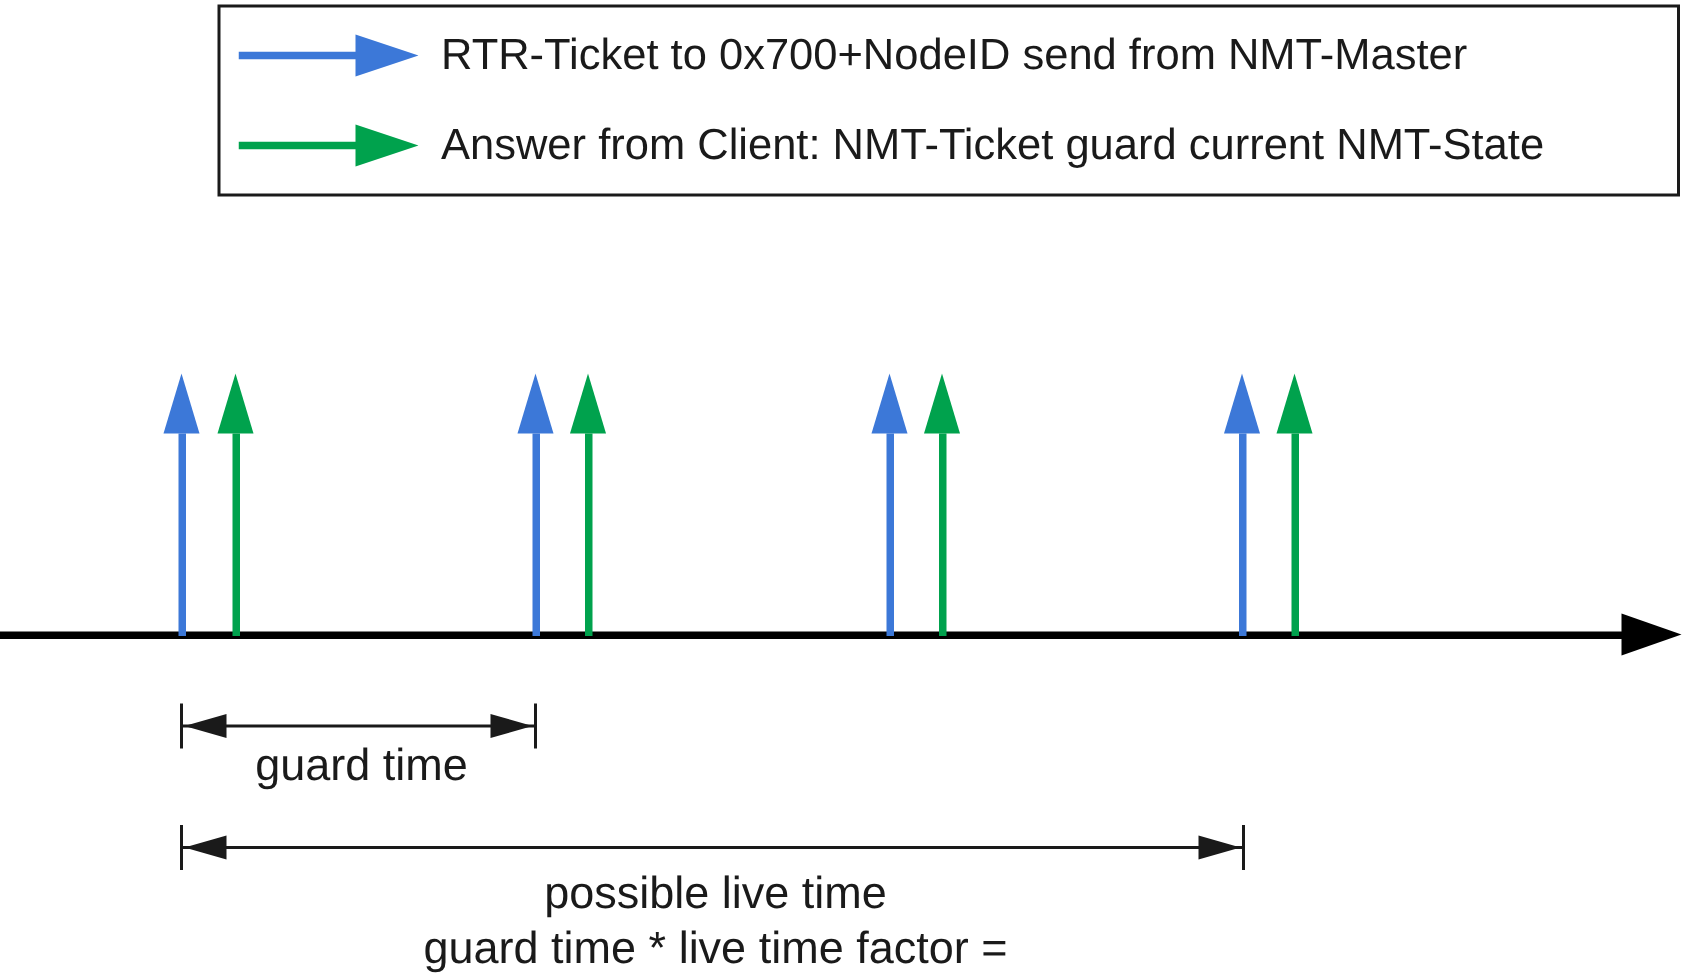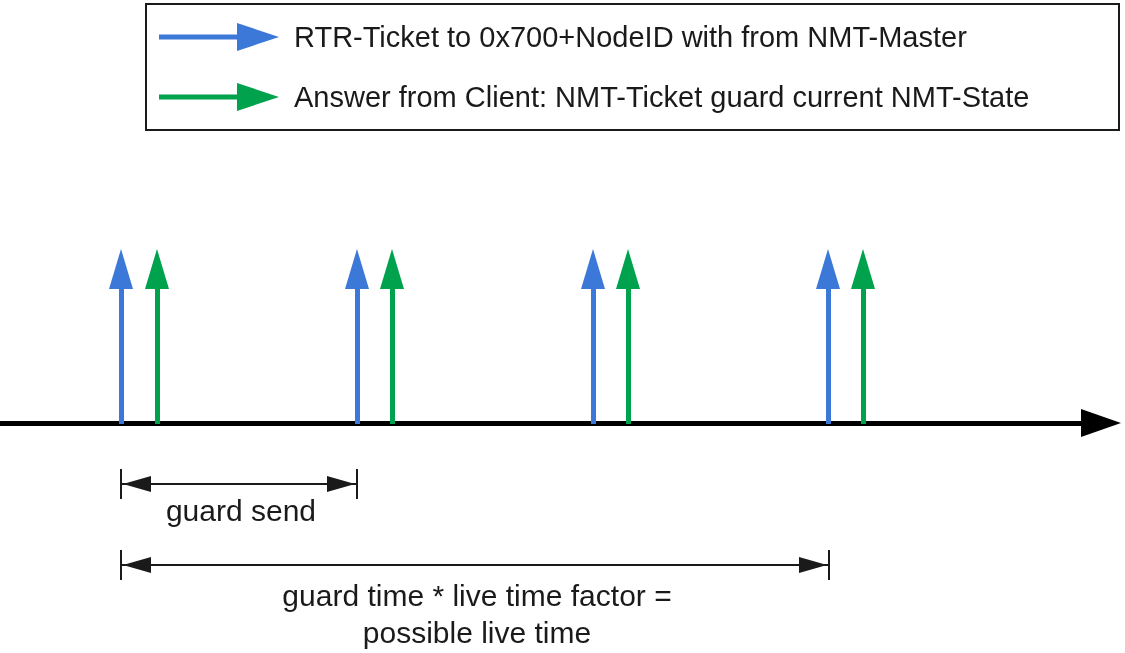--- a/index.html
+++ b/index.html
@@ -123,21 +123,21 @@
 <body>
 
 <div class="canvas">
 
   <div class="legend">
     <div class="legend-row">
       <svg class="legend-arrow" viewBox="0 0 120 30">
         <line x1="0" y1="15" x2="82" y2="15" stroke-width="5" stroke="#3c78d8"></line>
         <polygon points="78,1 78,29 120,15" fill="#3c78d8"></polygon>
       </svg>
-      <span class="legend-label">RTR-Ticket to 0x700+NodeID with from NMT-Master</span>
+      <span class="legend-label">RTR-Ticket to 0x700+NodeID send from NMT-Master</span>
     </div>
     <div class="legend-row">
       <svg class="legend-arrow" viewBox="0 0 120 30">
         <line x1="0" y1="15" x2="82" y2="15" stroke-width="5" stroke="#00a24d"></line>
         <polygon points="78,1 78,29 120,15" fill="#00a24d"></polygon>
       </svg>
       <span class="legend-label">Answer from Client: NMT-Ticket guard current NMT-State</span>
     </div>
   </div>
 
@@ -179,27 +179,27 @@
       </div>
     </div>
 
   <div class="measure" id="measure-guard" style="left: 120px; top: 469px; width: 238px;">
     <div class="m-tick left"></div>
     <div class="m-head left"></div>
     <div class="m-line"></div>
     <div class="m-head right"></div>
     <div class="m-tick right"></div>
   </div>
-  <div class="measure-label" id="label-guard" style="left: 241px; top: 492px;">guard send</div>
+  <div class="measure-label" id="label-guard" style="left: 241px; top: 492px;">guard time</div>
 
   <div class="measure" id="measure-live" style="left: 120px; top: 550px; width: 710px;">
     <div class="m-tick left"></div>
     <div class="m-head left"></div>
     <div class="m-line"></div>
     <div class="m-head right"></div>
     <div class="m-tick right"></div>
   </div>
   <div class="measure-label" id="label-live" style="left: 477px; top: 577px;">
+    <div>possible live time</div>
     <div>guard time * live time factor =</div>
-    <div>possible live time</div>
   </div>
 
 </div>
 
 </body></html>

